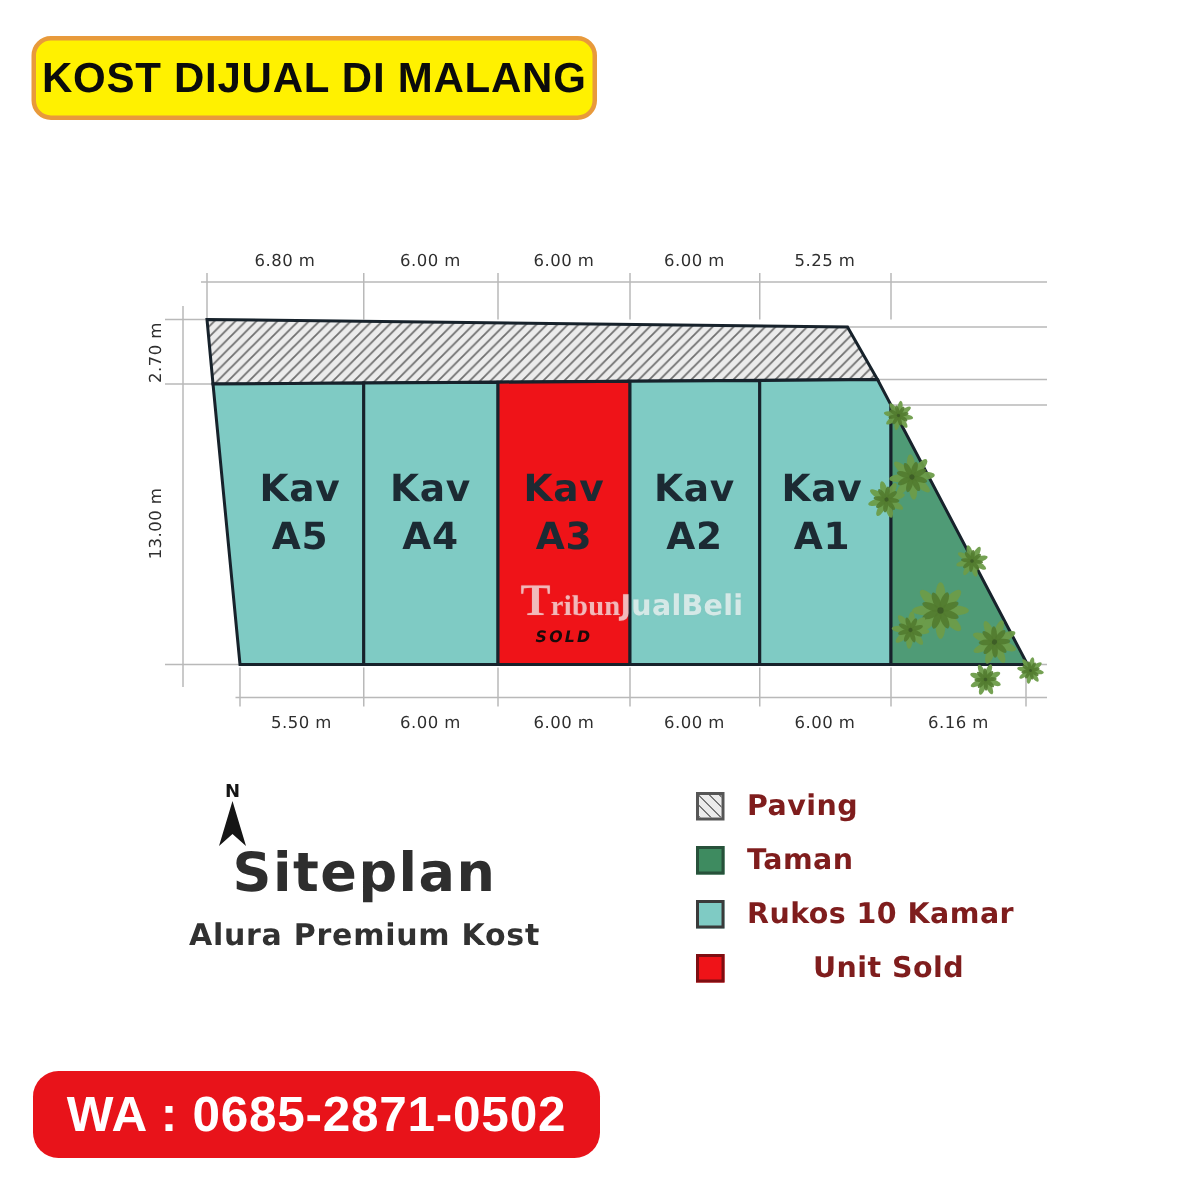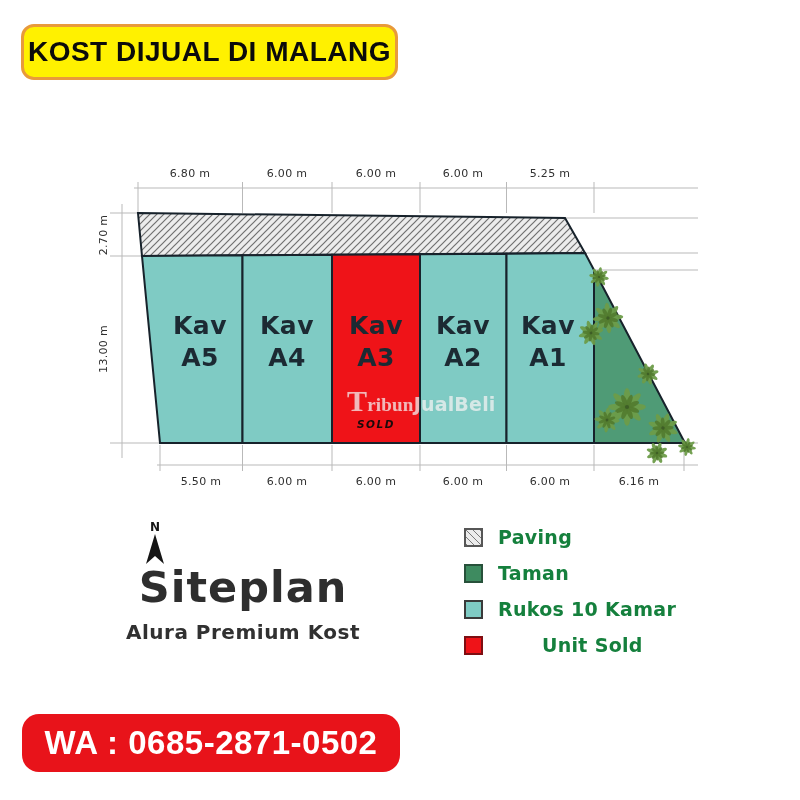--- a/index.html
+++ b/index.html
@@ -56,32 +56,32 @@
   .watermark {
     position:absolute; left:347px; top:384px; white-space:nowrap;
     font-weight:bold; font-size:19px; color:rgba(255,255,255,.62);
     text-shadow:0 0 1px rgba(180,180,180,.35); letter-spacing:.2px;
   }
   .wm-p1 { display:inline-block; font-family:"Liberation Serif",serif; }
   .wm-p1::first-letter { font-size:30px; font-family:"Liberation Serif",serif; }
   .wm-p2 { font-family:"DejaVu Sans",sans-serif; }
   
   .title-block { position:absolute; left:118px; top:562px; width:250px; text-align:center; }
-  .heading { font-size:43px; font-weight:bold; color:var(--titletext); letter-spacing:1px; }
+  .heading { font-size:36px; font-weight:bold; color:var(--titletext); letter-spacing:1px; }
   .subheading { margin-top:8px; font-size:20px; font-weight:bold; color:#313131; letter-spacing:.5px; }
   
   .legend { position:absolute; left:464px; top:526px; }
   .legend-row { display:flex; align-items:center; margin-bottom:14px; }
   .legend-row.gap-before { margin-top:6px;gap:44px; }
   .swatch { width:15px; height:15px; border:2px solid #3a3a3a; flex:0 0 auto; }
   .swatch-paving { background:repeating-linear-gradient(45deg,#7a7a7a 0 1px,var(--hatchbg) 1px 5px); border-color:#565656; }
   .swatch-taman { background:var(--taman); border-color:#27513a; }
   .swatch-rukos { background:var(--teal); border-color:#3a3a3a; }
   .swatch-sold  { background:var(--red); border-color:#7e0e12; }
-  .legend-label { margin-left:15px; font-size:19px; font-weight:bold; color:#15803d; letter-spacing:.3px; }
+  .legend-label { margin-left:15px; font-size:19px; font-weight:bold; color:#7f1d1d; letter-spacing:.3px; }
 </style>
 </head>
 <body>
 
 <div class="page">
 
   <div class="banner-top">KOST DIJUAL DI MALANG</div>
 
   <svg class="plan" width="800" height="800" viewBox="0 0 800 800">
     <defs>

